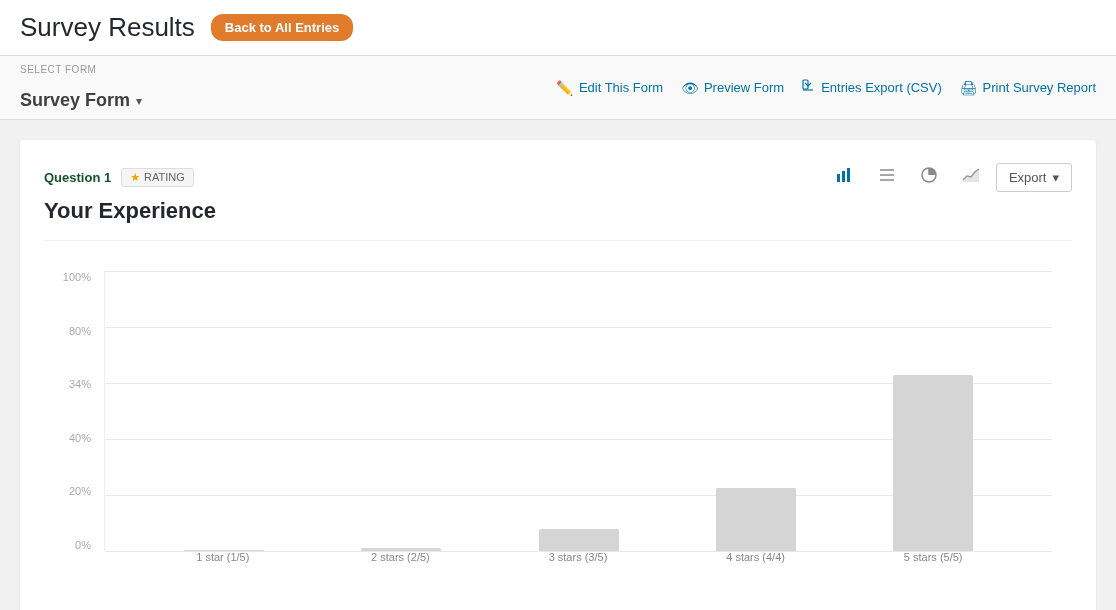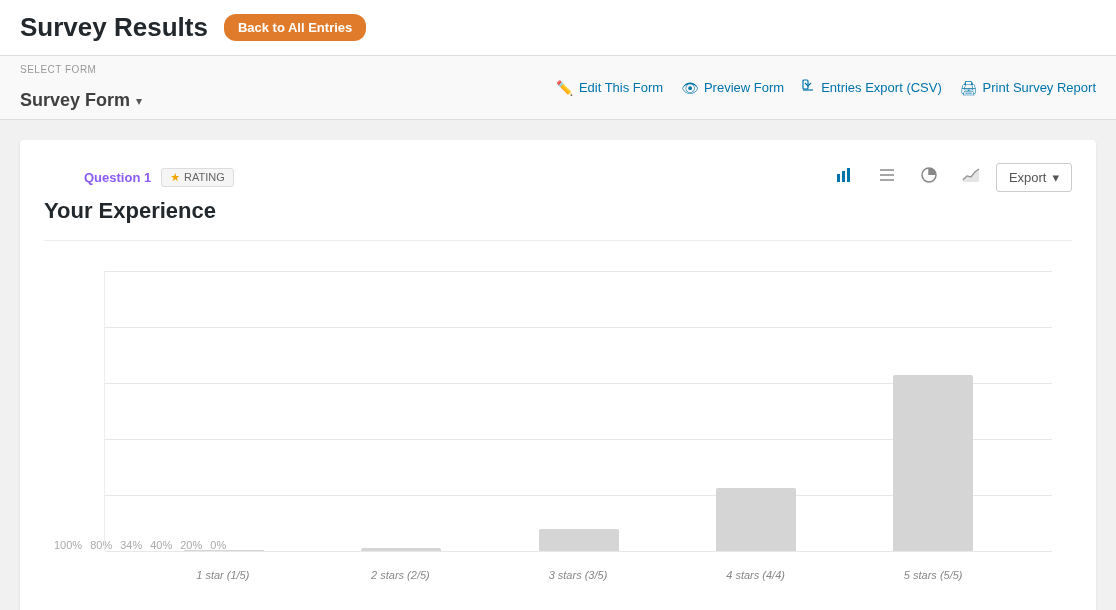--- a/index.html
+++ b/index.html
@@ -9,21 +9,21 @@
     .top-header {
       background: #fff;
       padding: 12px 20px;
       display: flex;
       align-items: center;
       gap: 16px;
       border-bottom: 1px solid #ddd;
     }
     .page-title {
       font-size: 26px;
-      font-weight: 700;
+      font-weight: 400;
       color: #23282d;
     }
     .back-btn {
       background: #e07b2c;
       color: #fff;
       border: none;
       padding: 6px 14px;
       border-radius: 12px;
       font-size: 13px;
       cursor: pointer;
@@ -93,24 +93,23 @@
       align-items: center;
       justify-content: space-between;
       margin-bottom: 4px;
     }
     .question-meta {
       display: flex;
       align-items: center;
       gap: 10px;
     }
     .question-number {
-      color: #8b5cf6;
+      color: #14532d;
       font-size: 13px;
       font-weight: 600;
-      margin-left: 40px;
     }
     .rating-badge {
       background: #f5f5f5;
       border: 1px solid #ddd;
       border-radius: 3px;
       padding: 2px 8px;
       font-size: 11px;
       color: #666;
       display: flex;
       align-items: center;
@@ -277,21 +276,21 @@
           <span>▾</span>
         </button>
       </div>
     </div>
     <h2 class="question-title">Your Experience</h2>
     <hr class="divider">
 
     <div class="chart-container">
       <div style="position:relative; height: 310px; margin-left: 50px;">
 
-        <div class="y-axis" style="position:absolute; left:-50px; top:0; bottom:30px; width:45px; display:flex; flex-direction:row; justify-content:space-between; align-items:flex-end;">
+        <div class="y-axis" style="position:absolute; left:-50px; top:0; bottom:30px; width:45px; display:flex; flex-direction:column; justify-content:space-between; align-items:flex-end;">
           <span class="y-label">100%</span>
           <span class="y-label">80%</span>
           <span class="y-label">34%</span>
           <span class="y-label">40%</span>
           <span class="y-label">20%</span>
           <span class="y-label">0%</span>
         </div>
 
         <div style="position:absolute; left:0; right:0; top:0; bottom:30px; border-left:1px solid #eee;">
 
@@ -314,21 +313,21 @@
             </div>
             <div class="bar-group" style="display:flex;flex-direction:column;align-items:center;flex:1;">
               <div class="bar" style="height: 63px; width:80px;"></div>
             </div>
             <div class="bar-group" style="display:flex;flex-direction:column;align-items:center;flex:1;">
               <div class="bar" style="height: 176px; width:80px;"></div>
             </div>
           </div>
         </div>
 
-        <div style="position:absolute; bottom:0; left:0; right:0; height:30px; display:flex; align-items:flex-end; justify-content:space-around; padding:0 30px;font-style:italic;">
+        <div style="position:absolute; bottom:0; left:0; right:0; height:30px; display:flex; align-items:flex-start; justify-content:space-around; padding:0 30px;">
           <span class="x-label">1 star (1/5)</span>
           <span class="x-label">2 stars (2/5)</span>
           <span class="x-label">3 stars (3/5)</span>
           <span class="x-label">4 stars (4/4)</span>
           <span class="x-label">5 stars (5/5)</span>
         </div>
       </div>
     </div>
   </div>
 </div>

